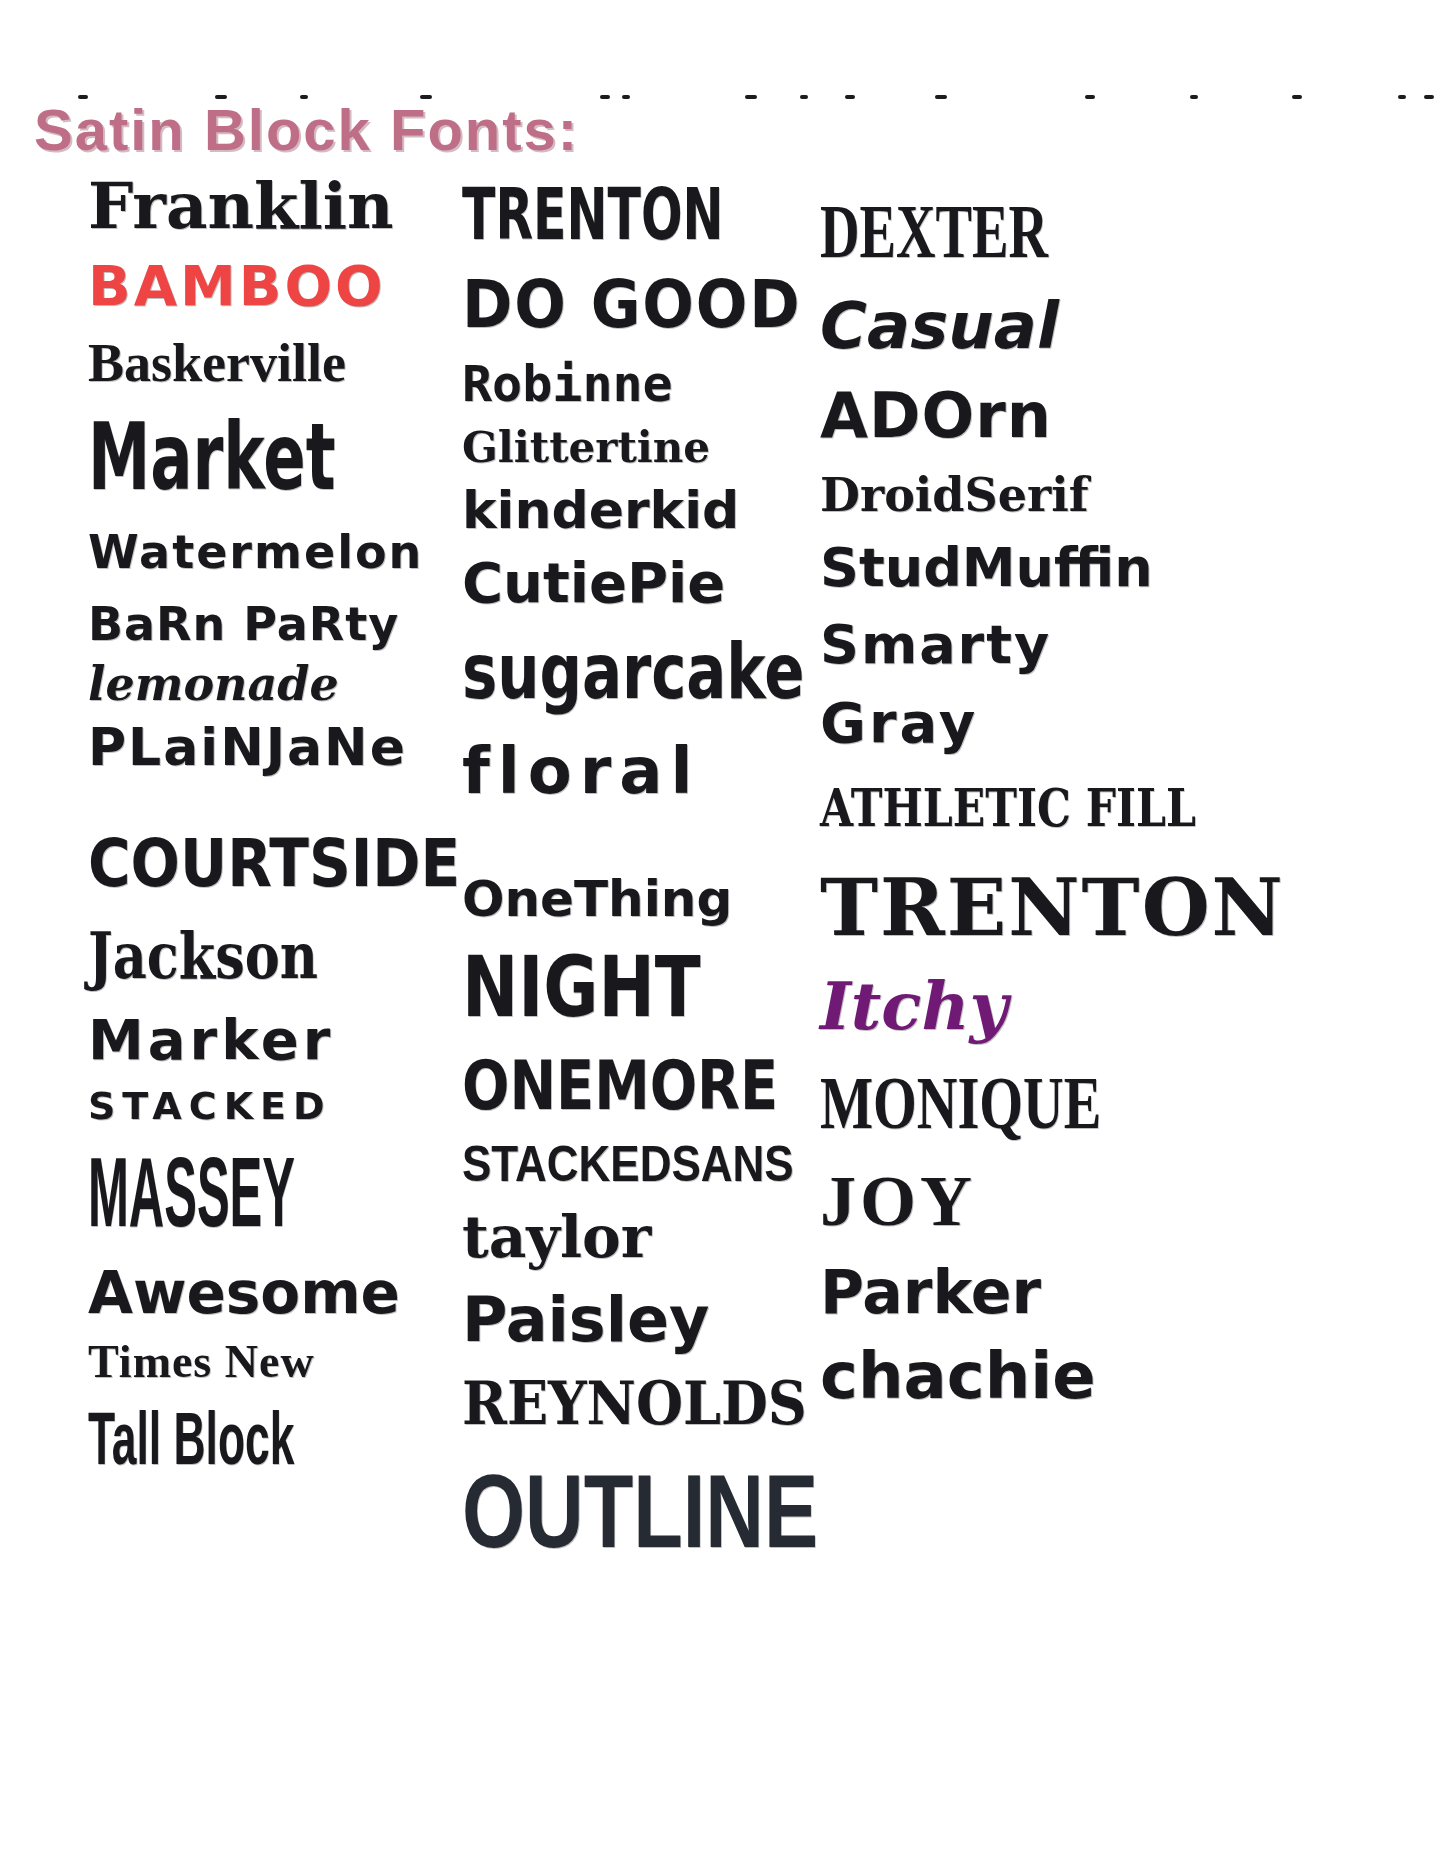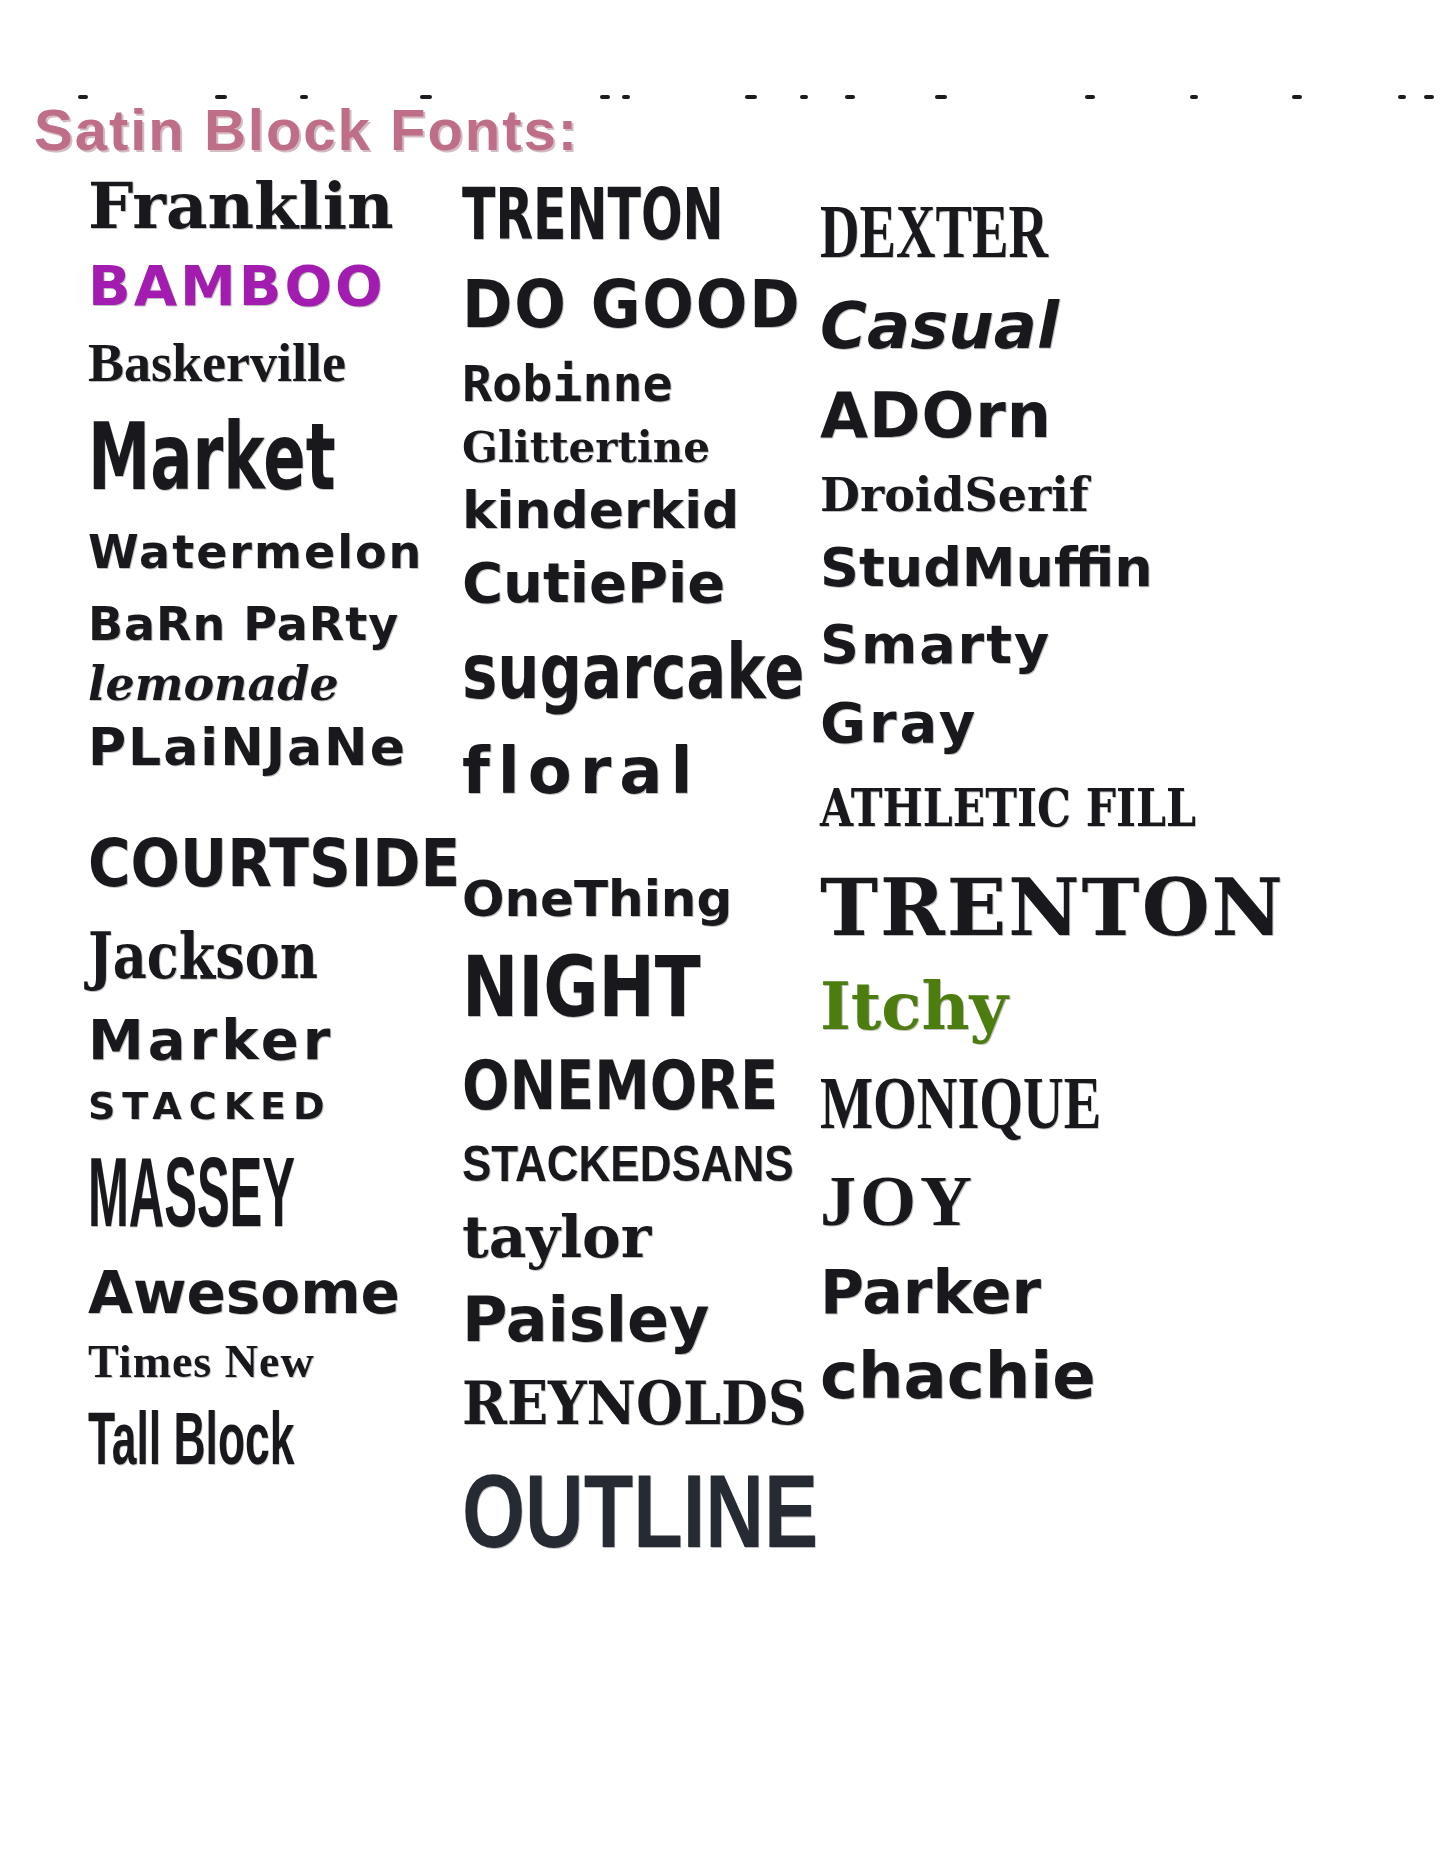--- a/index.html
+++ b/index.html
@@ -82,21 +82,21 @@
       <div class="dash" style="left: 935px; width: 12px;"></div>
       <div class="dash" style="left: 1085px; width: 10px;"></div>
       <div class="dash" style="left: 1190px; width: 8px;"></div>
       <div class="dash" style="left: 1292px; width: 10px;"></div>
       <div class="dash" style="left: 1398px; width: 8px;"></div>
       <div class="dash" style="left: 1424px; width: 10px;"></div>
     </div>
   <div class="page-title" style="color: rgb(191, 110, 135);">Satin Block Fonts:</div>
   <div class="col col-1" id="col-0">
       <div class="sample f-franklin" style="color: rgb(25, 25, 29);">Franklin</div>
-      <div class="sample f-bamboo" style="color: #a21caf;">BAMBOO</div>
+      <div class="sample f-bamboo" style="color: #ef4444;">BAMBOO</div>
       <div class="sample f-baskerville" style="color: rgb(25, 25, 29);">Baskerville</div>
       <div class="sample f-market" style="color: rgb(25, 25, 29);">Market</div>
       <div class="sample f-watermelon" style="color: rgb(25, 25, 29);">Watermelon</div>
       <div class="sample f-barnparty" style="color: rgb(25, 25, 29);">BaRn PaRty</div>
       <div class="sample f-lemonade" style="color: rgb(25, 25, 29);">lemonade</div>
       <div class="sample f-plainjane" style="color: rgb(25, 25, 29);">PLaiNJaNe</div>
       <div class="sample f-courtside" style="color: rgb(25, 25, 29);">COURTSIDE</div>
       <div class="sample f-jackson" style="color: rgb(25, 25, 29);">Jackson</div>
       <div class="sample f-marker" style="color: rgb(25, 25, 29);">Marker</div>
       <div class="sample f-stacked" style="color: rgb(25, 25, 29);">STACKED</div>
@@ -126,19 +126,19 @@
   <div class="col col-3" id="col-2">
       <div class="sample f-dexter" style="color: rgb(25, 25, 29);">DEXTER</div>
       <div class="sample f-casual" style="color: rgb(25, 25, 29);">Casual</div>
       <div class="sample f-adorn" style="color: rgb(25, 25, 29);">ADOrn</div>
       <div class="sample f-droidserif" style="color: rgb(25, 25, 29);">DroidSerif</div>
       <div class="sample f-studmuffin" style="color: rgb(25, 25, 29);">StudMuffin</div>
       <div class="sample f-smarty" style="color: rgb(25, 25, 29);">Smarty</div>
       <div class="sample f-gray" style="color: rgb(25, 25, 29);">Gray</div>
       <div class="sample f-athleticfill" style="color: rgb(25, 25, 29);">ATHLETIC FILL</div>
       <div class="sample f-varsity" style="color: rgb(25, 25, 29);">TRENTON</div>
-      <div class="sample f-itchy" style="color: #4d7c0f;">Itchy</div>
+      <div class="sample f-itchy" style="color: #701a75; font-style: italic;">Itchy</div>
       <div class="sample f-monique" style="color: rgb(25, 25, 29);">MONIQUE</div>
       <div class="sample f-joy" style="color: rgb(25, 25, 29);">JOY</div>
       <div class="sample f-parker" style="color: rgb(25, 25, 29);">Parker</div>
       <div class="sample f-chachie" style="color: rgb(25, 25, 29);">chachie</div>
     </div>
 </div>
 
 </body></html>

